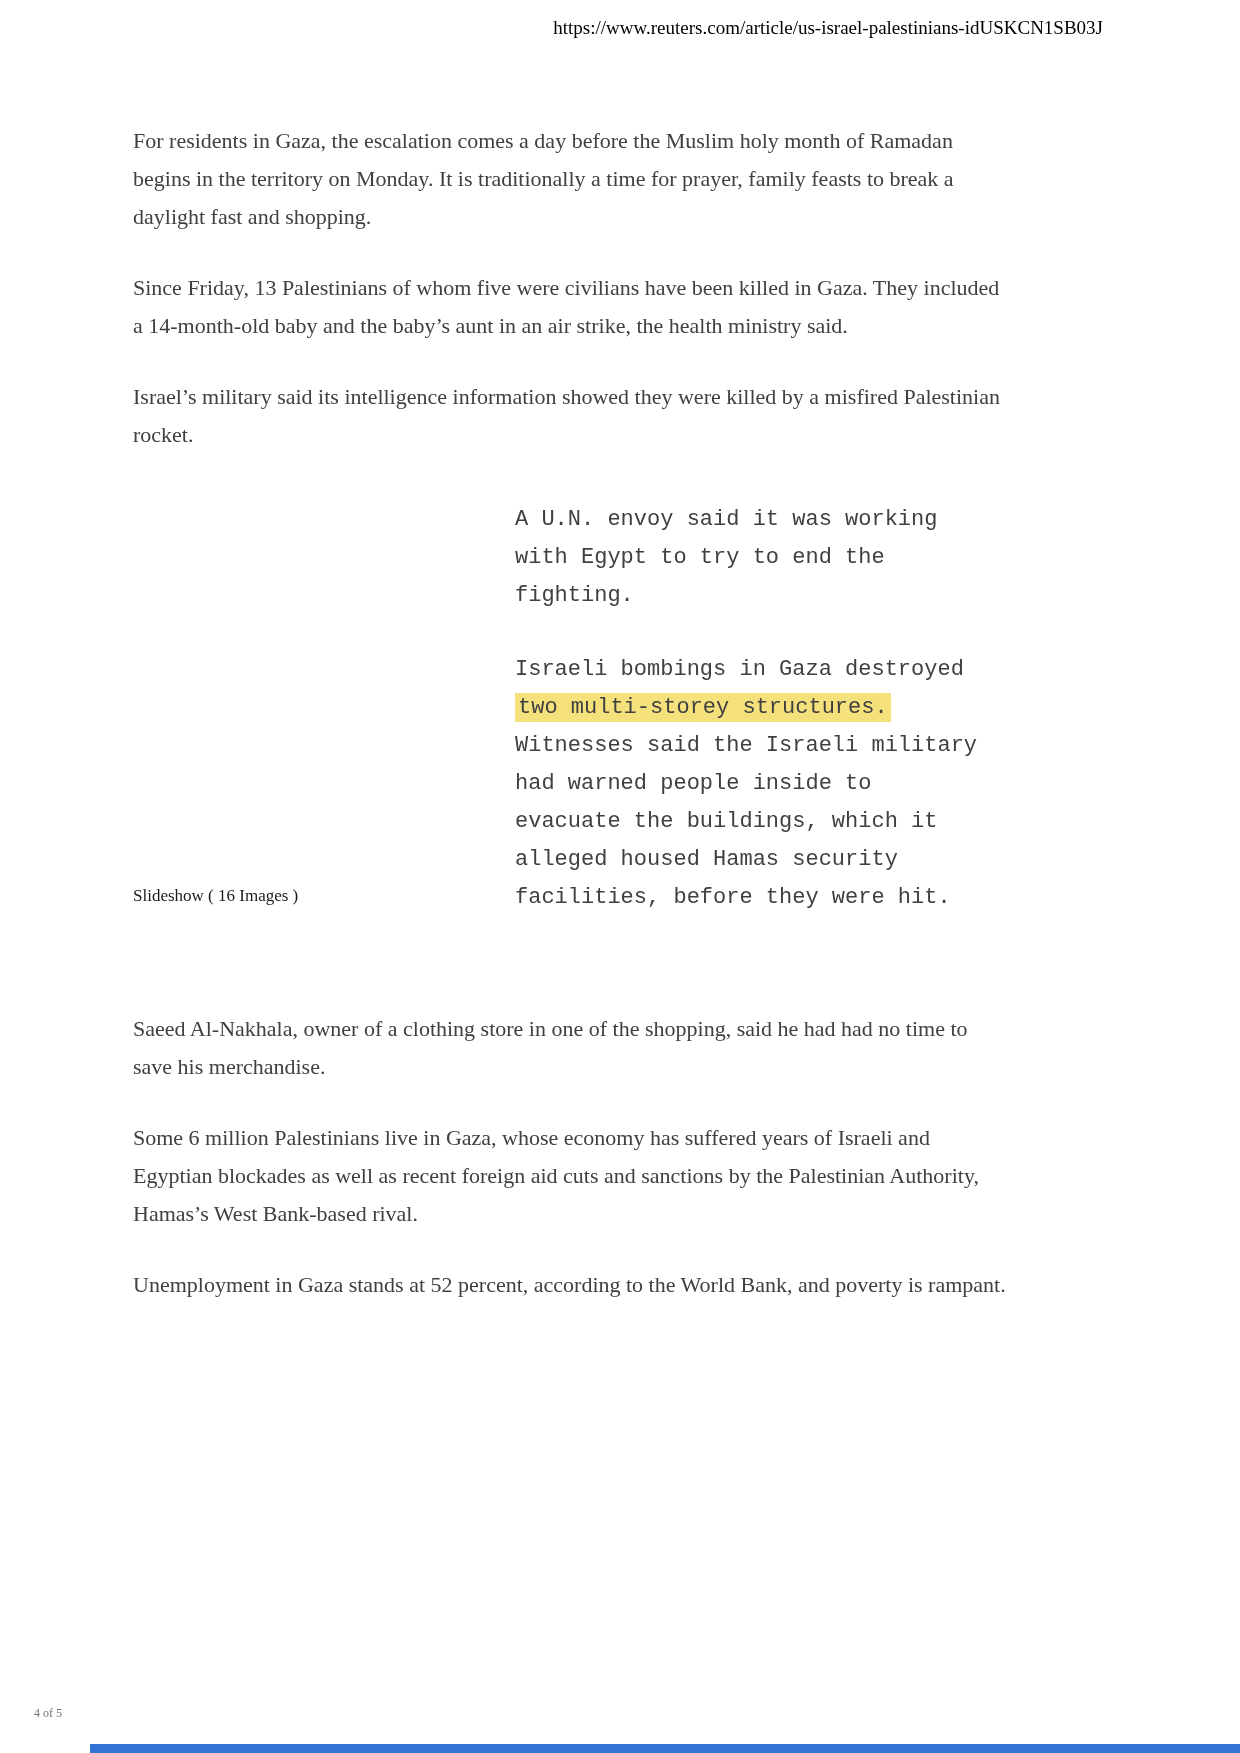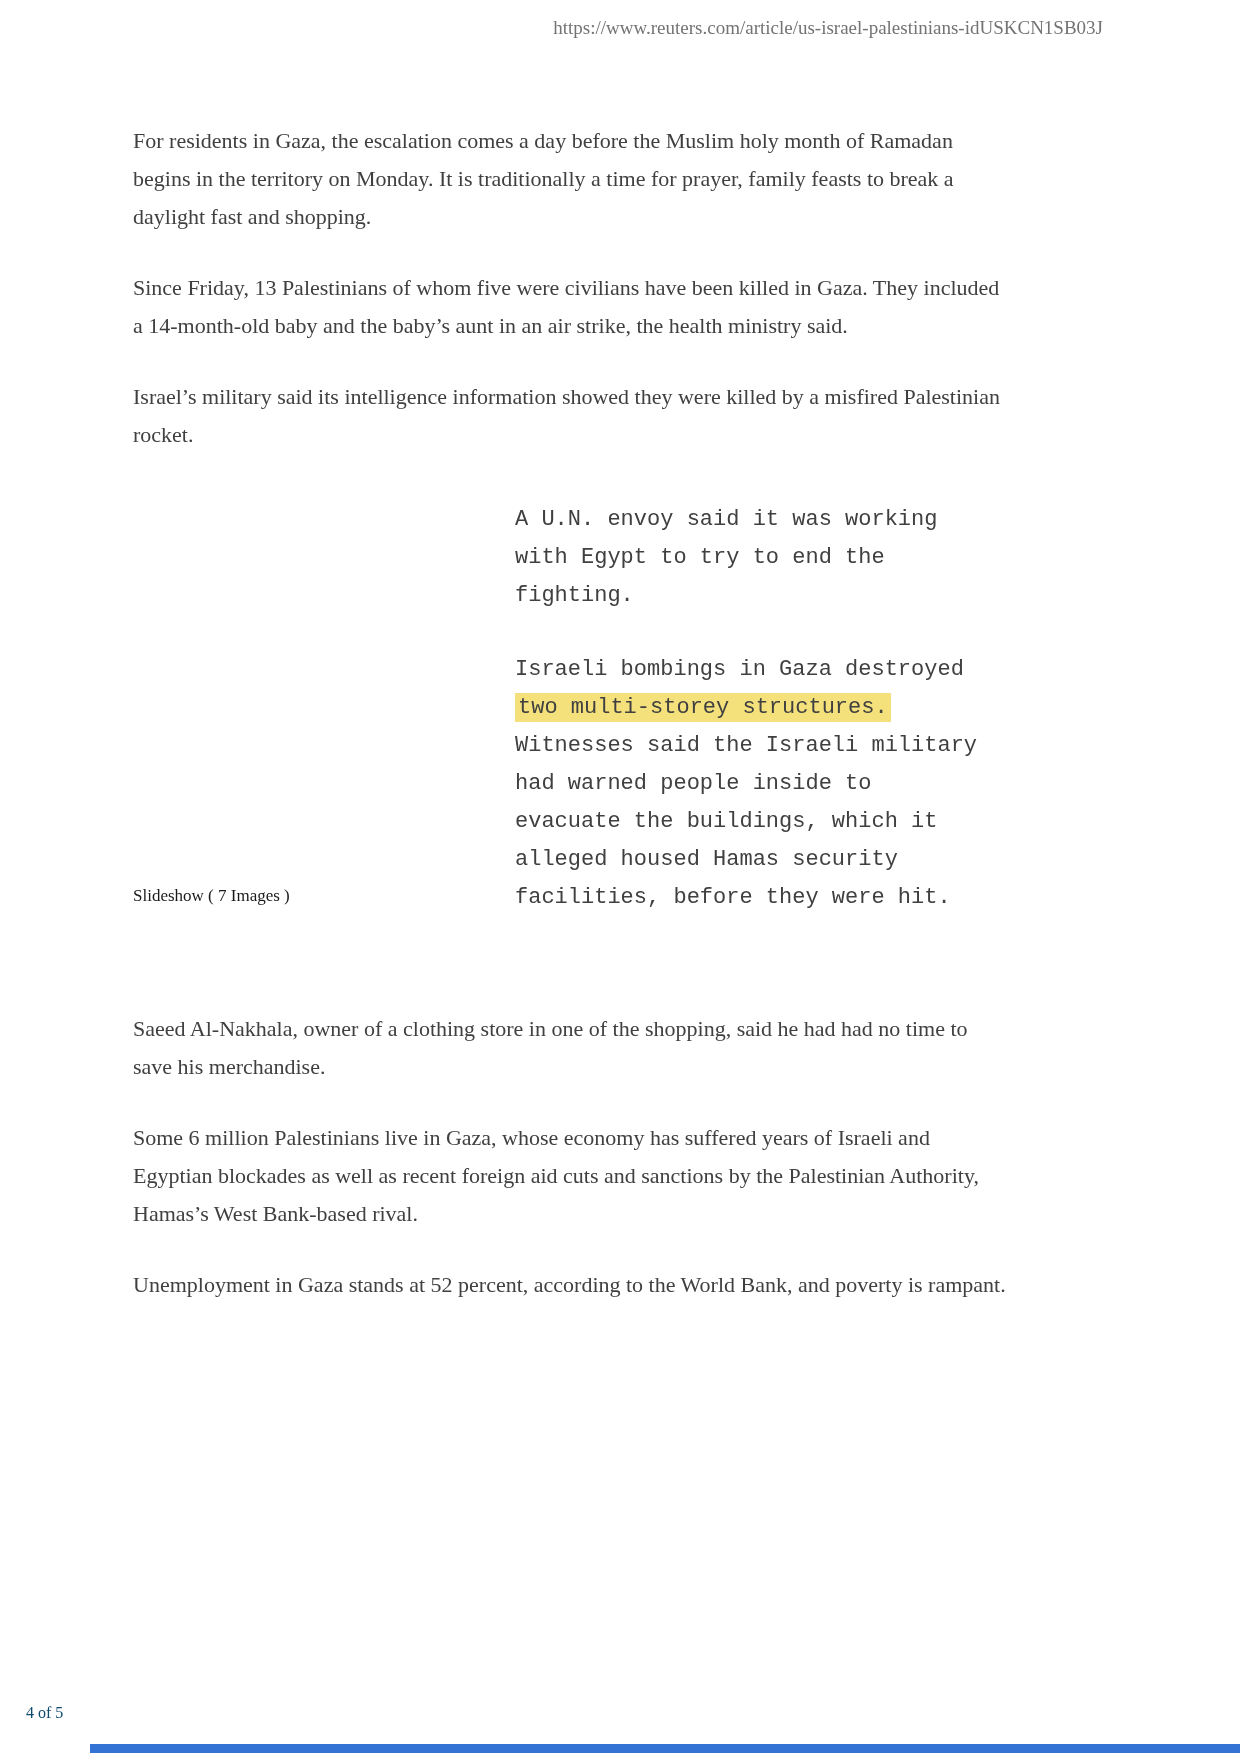--- a/index.html
+++ b/index.html
@@ -12,21 +12,21 @@
     overflow: hidden;
     color: #0c0c0c;
   }
   .url-header {
     position: absolute;
     top: 16px;
     right: 137px;
     font-family: "Liberation Serif", serif;
     font-size: 19px;
     line-height: 24px;
-    color: #737373;
+    color: #000000;
     white-space: nowrap;
   }
   .content {
     padding: 122px 233px 0 133px; 
   }
   .section-heading {
     font-family: "Liberation Sans", sans-serif;
     font-weight: 700;
     font-size: 24px;
     line-height: 28px;
@@ -65,26 +65,26 @@
   .media-right p.body { margin-bottom: 36px; font-family: Liberation Mono, monospace; }
   .media-right p.body:last-child { margin-bottom: 18px; }
   .hl {
     background: #f5e17c;
     padding: 2px 3px;
     box-decoration-break: clone;
     -webkit-box-decoration-break: clone;
   }
   .page-number {
     position: absolute;
-    left: 26px;
+    left: 34px;
     top: 1700px;
     font-family: "Liberation Serif", serif;
-    font-size: 16px;
+    font-size: 12px;
     line-height: 26px;
-    color: #0c4a6e;
+    color: #737373;
   }
   .bottom-accent-bar {
     position: absolute;
     left: 90px;
     right: 0;
     bottom: 0;
     height: 9px;
     background: #3273d4;
   }
 </style>
@@ -99,21 +99,21 @@
 
 
     <p class="body">For residents in Gaza, the escalation comes a day before the Muslim holy month of Ramadan begins in the territory on Monday. It is traditionally a time for prayer, family feasts to break a daylight fast and shopping.</p>
 
     <p class="body">Since Friday, 13 Palestinians of whom five were civilians have been killed in Gaza. They included a 14-month-old baby and the baby’s aunt in an air strike, the health ministry said.</p>
 
     <p class="body">Israel’s military said its intelligence information showed they were killed by a misfired Palestinian rocket.</p>
 
     <div class="media-row">
       <div class="media-left">
-        <div class="slideshow-caption">Slideshow ( 7 Images )</div>
+        <div class="slideshow-caption">Slideshow ( 16 Images )</div>
       </div>
       <div class="media-right">
         <p class="body">A U.N. envoy said it was working with Egypt to try to end the fighting.</p>
         <p class="body"><span>Israeli bombings in Gaza destroyed </span><span class="hl">two multi-storey structures.</span><span> Witnesses said the Israeli military had warned people inside to evacuate the buildings, which it alleged housed Hamas security facilities, before they were hit.</span></p>
       </div>
     </div>
 
     <p class="body">Saeed Al-Nakhala, owner of a clothing store in one of the shopping, said he had had no time to save his merchandise.</p>
 
 

